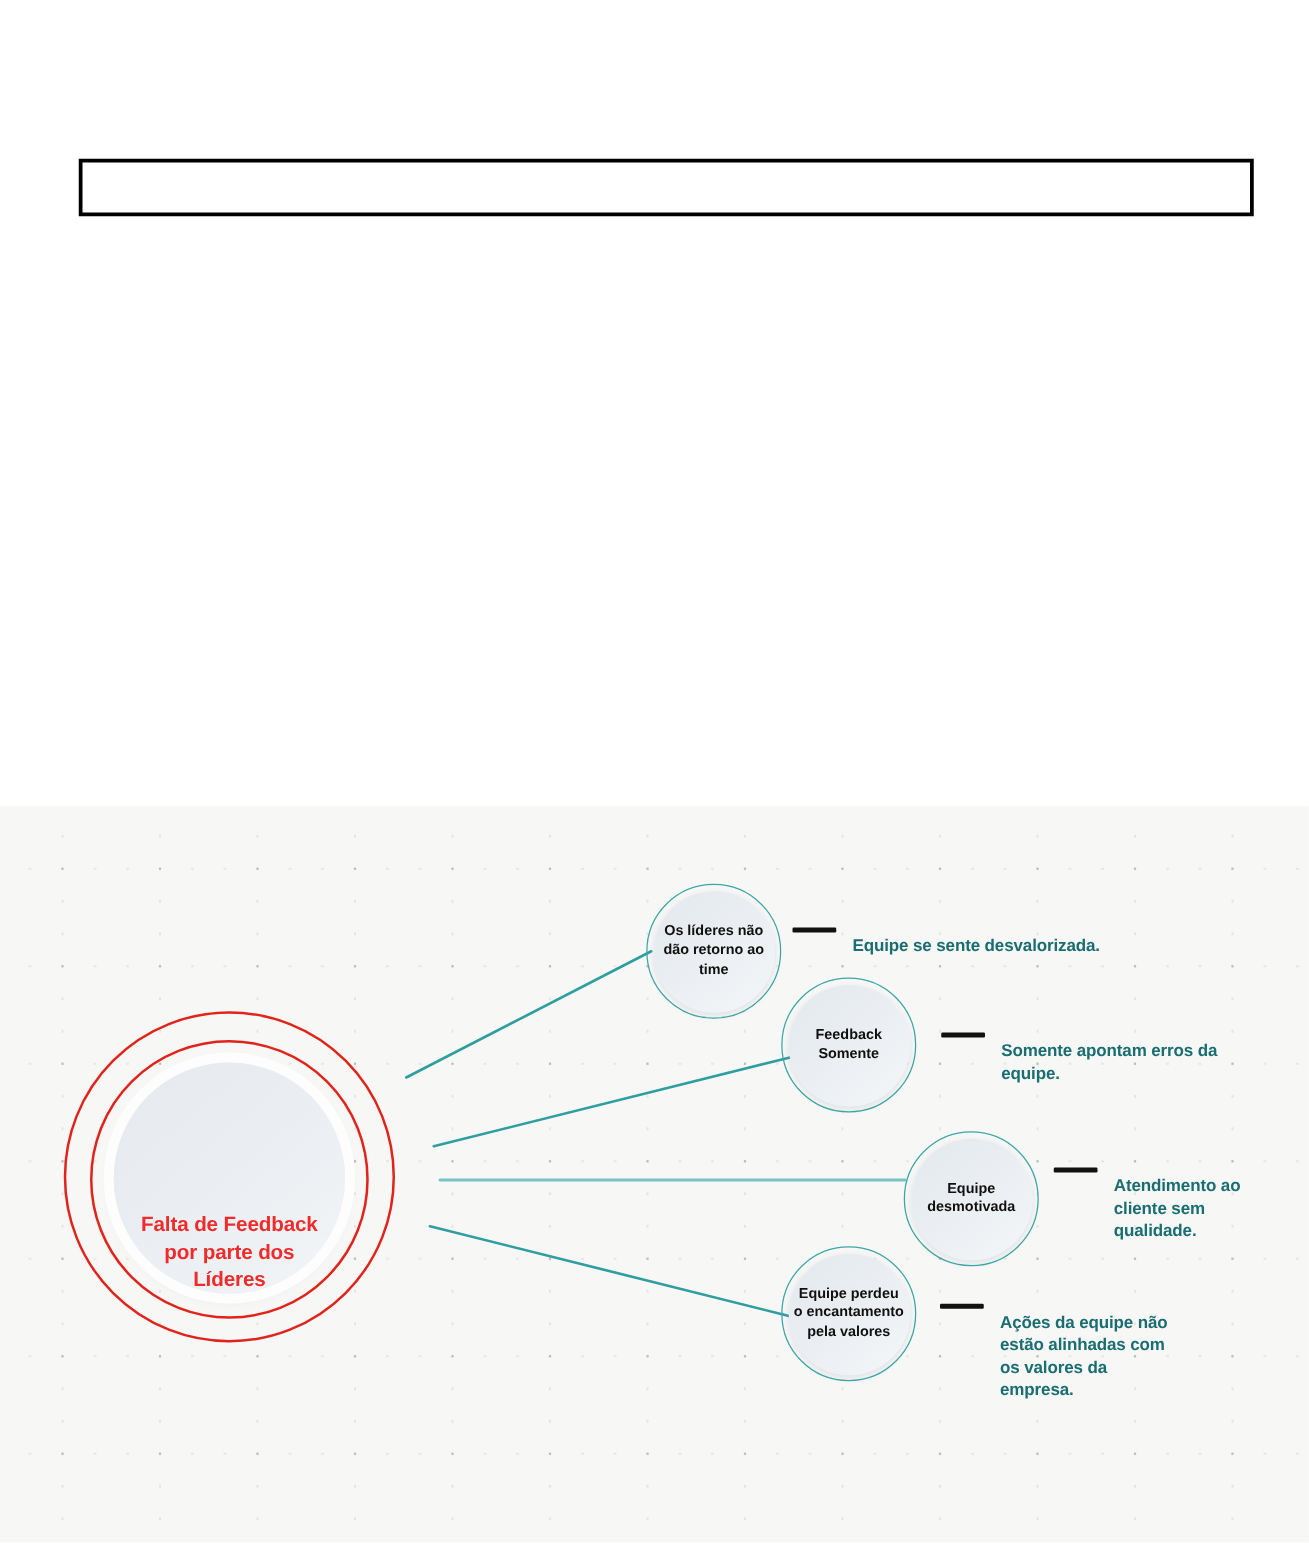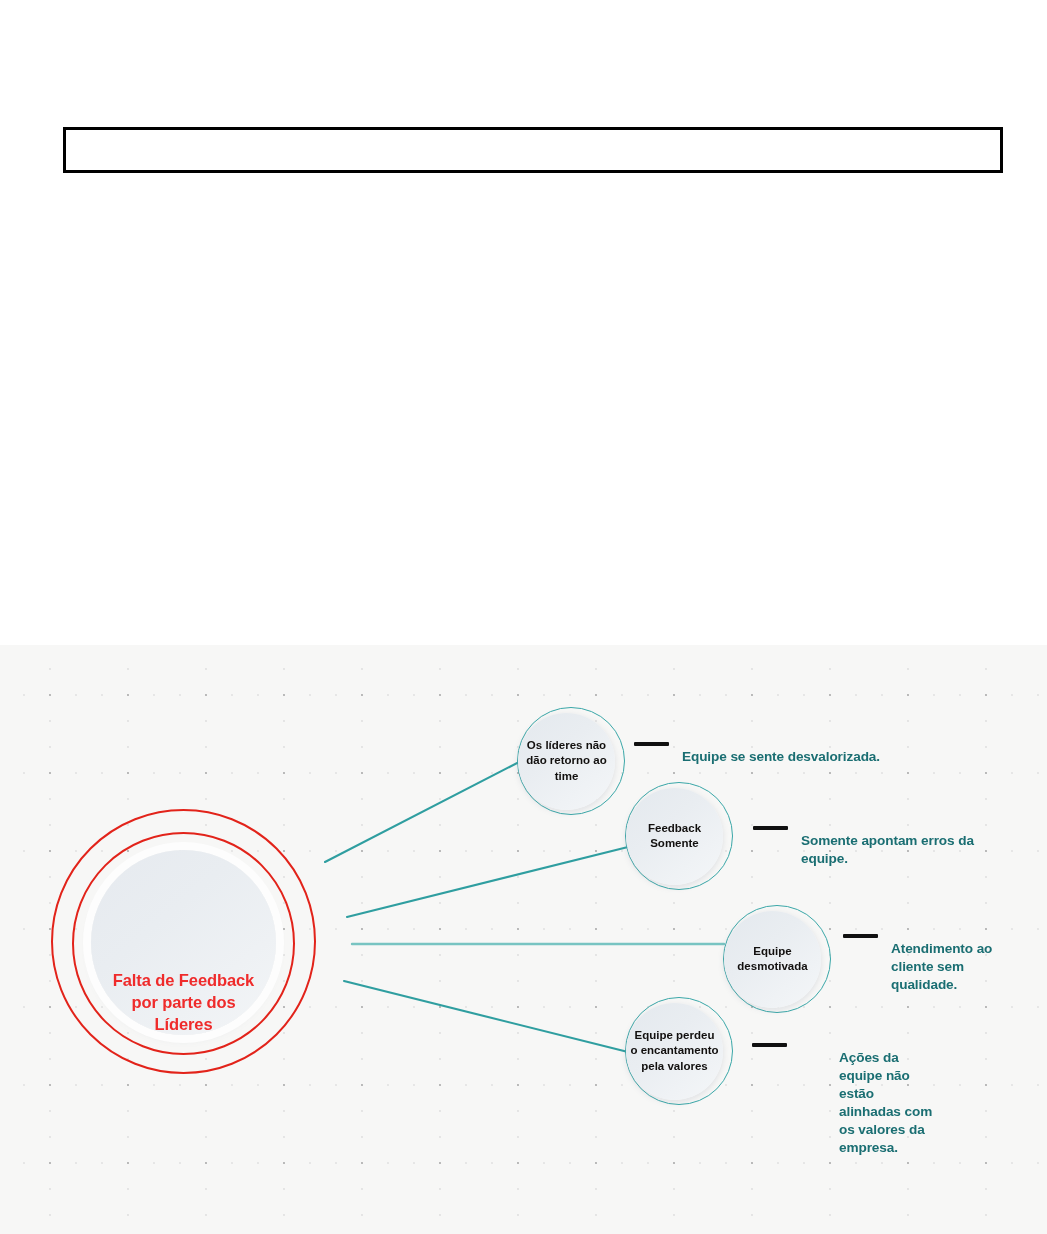--- a/index.html
+++ b/index.html
@@ -104,21 +104,21 @@
   }
 
   
   .branch-node {
     position: absolute;
     border-radius: 50%;
     border: 1.6px solid #3aa7a8;
     background: transparent;
     display: flex;
     align-items: center;
-    justify-content: flex-start;
+    justify-content: center;
   }
   .branch-disc {
     width: calc(100% - 9px);
     height: calc(100% - 9px);
     border-radius: 50%;
     background: linear-gradient(140deg, #e4e9ee 0%, #e9edf1 40%, #eff2f5 72%, #f4f6f8 100%);
     box-shadow: 0 2px 6px rgba(120,130,150,0.20);
     display: flex;
     align-items: center;
     justify-content: center;
@@ -212,18 +212,18 @@
   <div class="outcome" style="left:753px; top:173px; width:225px;">
     <div class="dash"></div>
     <div class="outcome-text">Somente apontam erros da equipe.</div>
   </div>
 
   <div class="outcome" style="left:843px; top:281px; width:175px;">
     <div class="dash"></div>
     <div class="outcome-text">Atendimento ao cliente sem qualidade.</div>
   </div>
 
-  <div class="outcome" style="left:752px; top:390px; width:185px;gap:39px;">
+  <div class="outcome" style="left:752px; top:390px; width:185px;">
     <div class="dash"></div>
     <div class="outcome-text">Ações da equipe não estão alinhadas com os valores da empresa.</div>
   </div>
 
 </div>
 
 </body></html>

